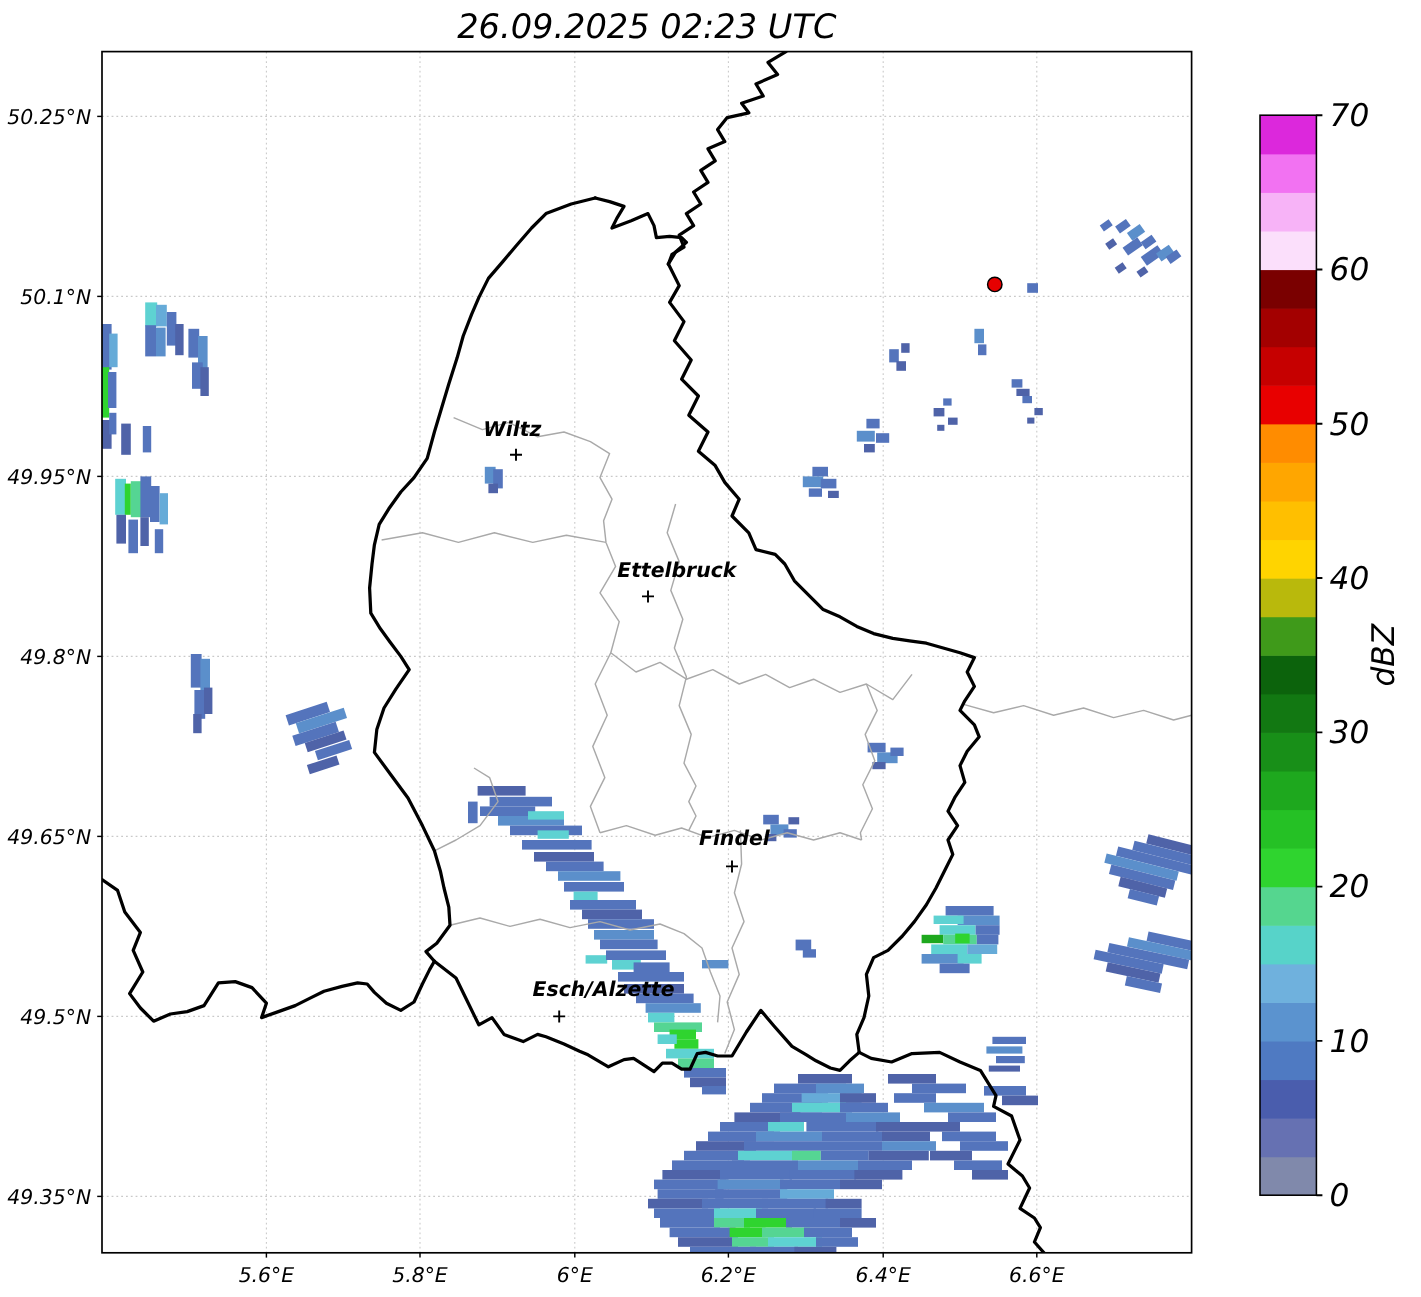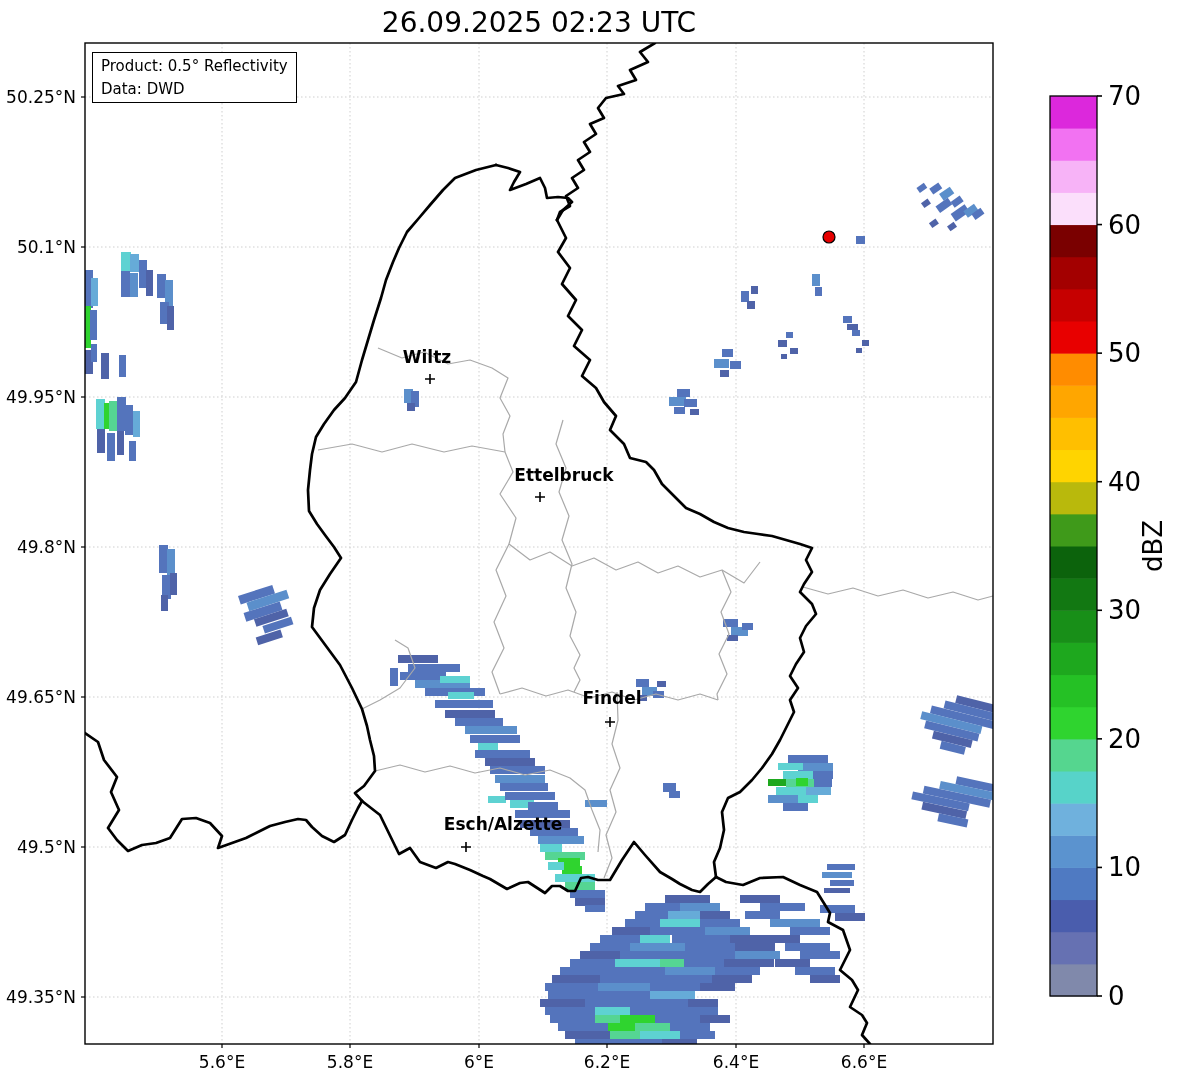--- a/index.html
+++ b/index.html
@@ -1,33 +1,29 @@
 <!DOCTYPE html>
 <html><head>
 <meta charset="utf-8">
 <style>
   html,body{margin:0;padding:0;background:#fff;}
   #stage{position:relative;width:1184px;height:1081px;background:#fff;overflow:hidden;
-         font-family:"DejaVu Sans","Liberation Sans",sans-serif;}
+         font-family:"DejaVu Sans","Liberation Sans",sans-serif;font-style:italic;}
   #plot-title{position:absolute;left:85px;top:6px;width:908px;text-align:center;
               font-size:28px;color:#000;}
   #product-box{position:absolute;left:92px;top:52px;background:#fff;border:1px solid #000;
                padding:2px 8px;font-size:15px;line-height:1.5;color:#000;z-index:5;}
   svg{position:absolute;left:0;top:0;}
   text{font-family:"DejaVu Sans","Liberation Sans",sans-serif;}
 </style>
 </head>
 <body>
 
 <div id="stage">
   <div id="plot-title">26.09.2025 02:23 UTC</div>
-  <div id="product-box">
-    <div>Product: 0.5° Reflectivity</div>
-    <div>Data: DWD</div>
-  </div>
   <svg id="plot" width="1184" height="1081" viewBox="0 0 1184 1081">
     <defs>
       <clipPath id="mapclip">
           <rect id="clip-rect" x="85" y="43" width="908" height="1001"></rect>
         </clipPath>
     </defs>
     <g id="g-grid">
         <line stroke="#c9c9c9" stroke-width="0.9" stroke-dasharray="1.5 2.5" x1="222" y1="43" x2="222" y2="1044"></line>
         <line stroke="#c9c9c9" stroke-width="0.9" stroke-dasharray="1.5 2.5" x1="350" y1="43" x2="350" y2="1044"></line>
         <line stroke="#c9c9c9" stroke-width="0.9" stroke-dasharray="1.5 2.5" x1="479" y1="43" x2="479" y2="1044"></line>

